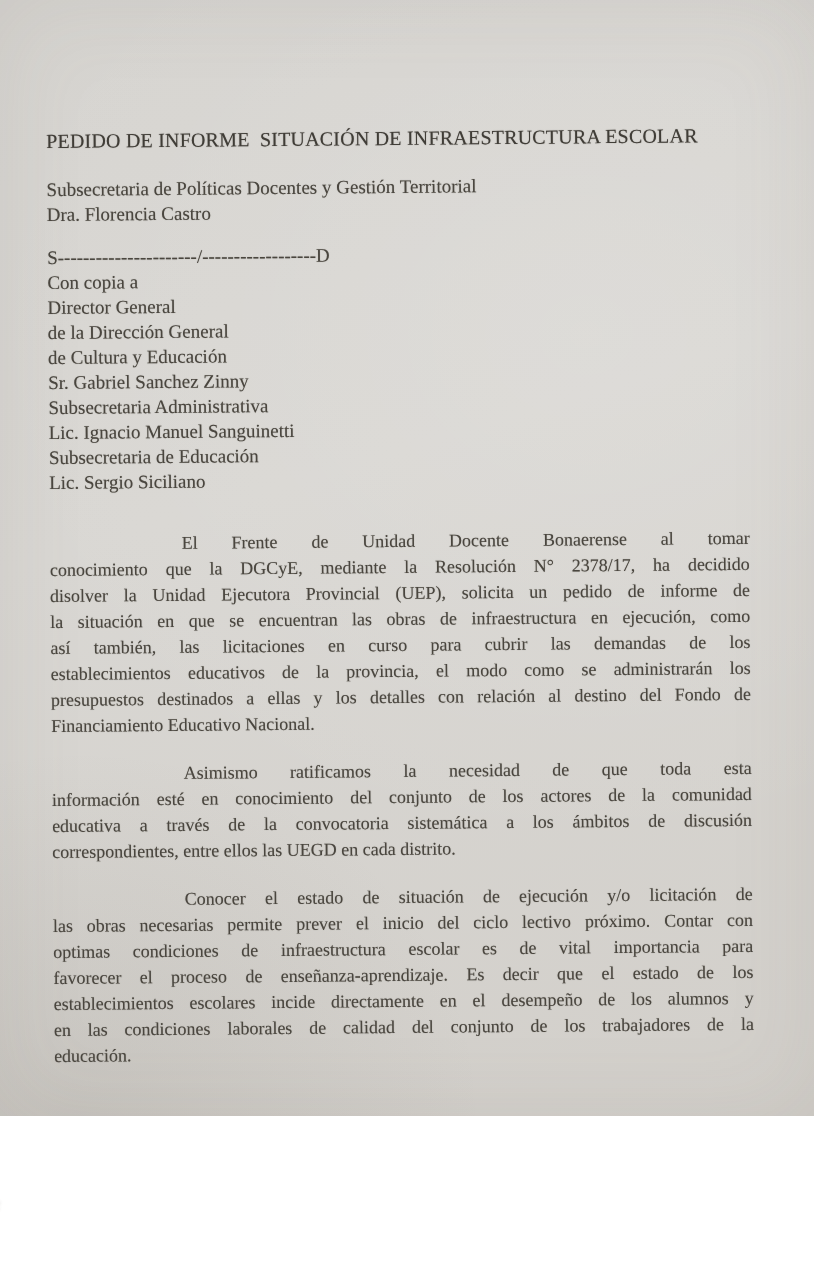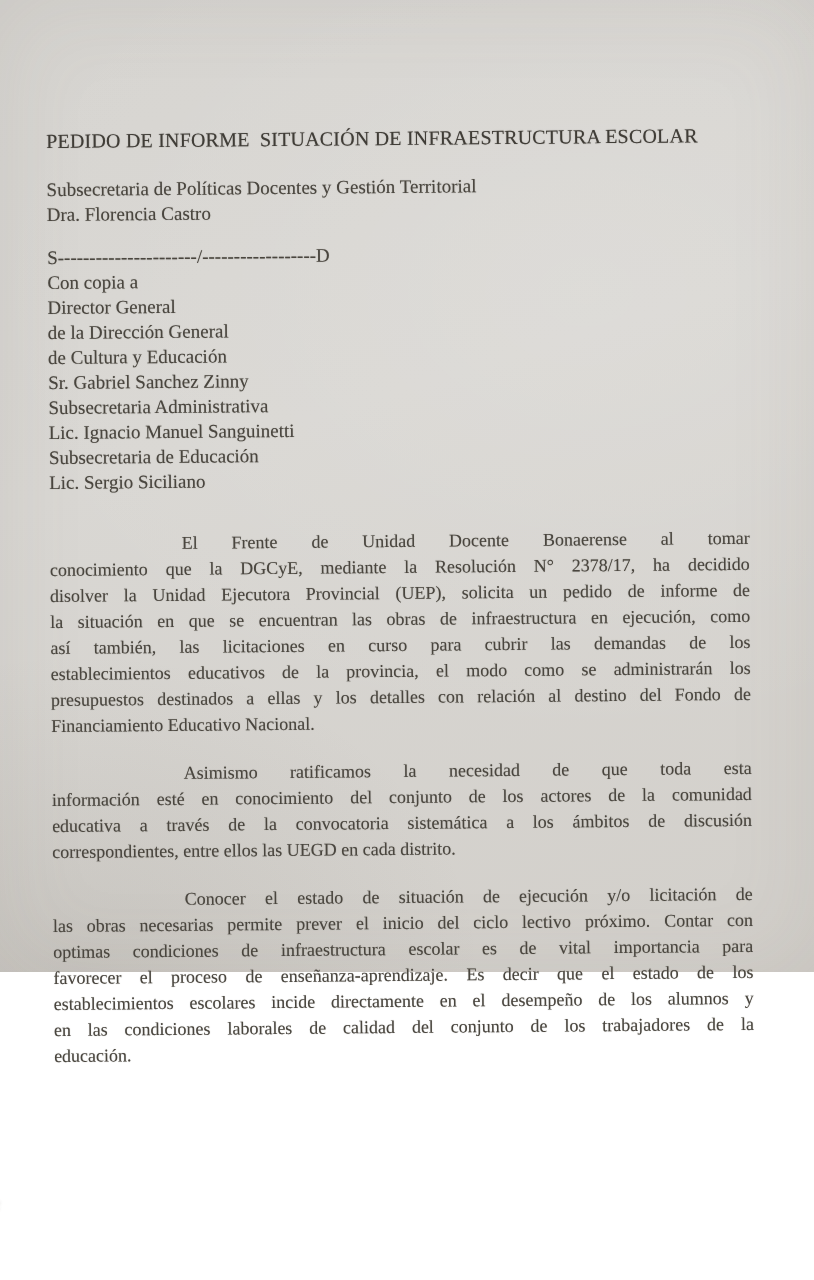--- a/index.html
+++ b/index.html
@@ -2,21 +2,21 @@
 <html><head>
 <meta charset="utf-8">
 <style>
   html, body { margin: 0; padding: 0; }
   body {
     width: 814px; height: 1280px; overflow: hidden;
     font-family: "Liberation Serif", "DejaVu Serif", serif;
     color: #4a463f;
   }
   .page {
-    position: relative; width: 814px; height: 972px;
+    position: relative; width: 814px; height: 1116px;
     background:
       radial-gradient(130% 80% at 72% 30%, rgba(255,255,255,0.12), rgba(255,255,255,0) 60%),
       radial-gradient(90% 60% at 10% 100%, rgba(90,85,75,0.10), rgba(90,85,75,0) 55%),
       linear-gradient(163deg, #d6d4d0 0%, #d9d7d3 42%, #d2cfca 100%);
     box-shadow: inset 0 0 90px rgba(105,100,90,0.10);
   }
   .content {
     position: absolute; left: 46px; top: 130px; width: 700px;
     transform: rotate(-0.5deg); transform-origin: left top;
     text-shadow: 0 0 1px rgba(74,70,63,0.45);

